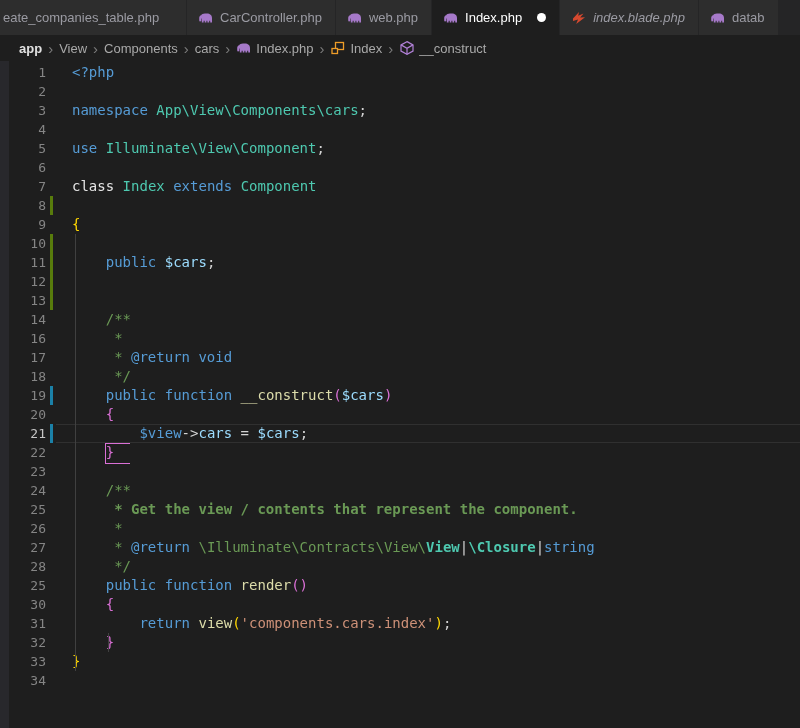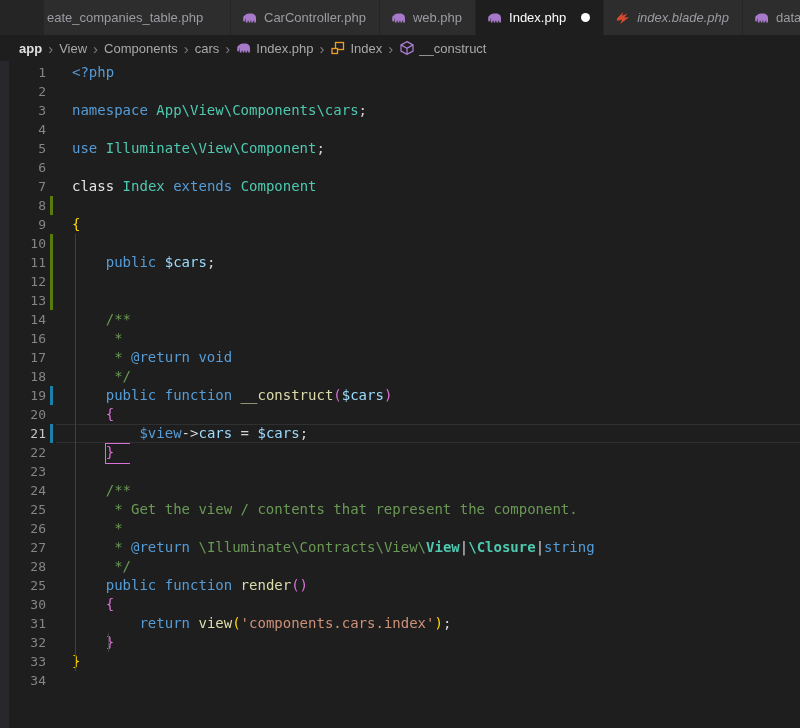--- a/index.html
+++ b/index.html
@@ -5,21 +5,21 @@
   html,body{margin:0;padding:0;}
   body{
     width:800px;height:728px;overflow:hidden;
     background:#1e1e1e;
     font-family:"Liberation Sans", sans-serif;
     -webkit-font-smoothing:antialiased;
   }
   
   .tabbar{
     height:35px;display:flex;align-items:stretch;
-    background:#252526;overflow:hidden;padding-left:44px;
+    background:#252526;overflow:hidden;
   }
   .tab{
     display:flex;align-items:center;gap:6px;
     padding:0 13px 0 11px;
     background:#2d2d2d;color:#9b9ba3;
     font-size:13px;white-space:nowrap;
     border-right:1px solid #252526;
     flex:0 0 auto;cursor:pointer;
   }
   .tab:first-child{padding-left:3px;min-width:170px;}
@@ -250,21 +250,21 @@
       <div class="code"></div>
     </div>
     <div class="line">
       <div class="ln">24</div>
       <div class="gitbar"></div>
       <div class="code"><span style="color: rgb(106, 153, 85);">    /**</span></div>
     </div>
     <div class="line">
       <div class="ln">25</div>
       <div class="gitbar"></div>
-      <div class="code"><span style="color: rgb(106, 153, 85);">     * Get the view / contents that represent the component.</span></div>
+      <div class="code"><span style="color: rgb(106, 153, 85); font-weight: bold;">     * Get the view / contents that represent the component.</span></div>
     </div>
     <div class="line">
       <div class="ln">26</div>
       <div class="gitbar"></div>
       <div class="code"><span style="color: rgb(106, 153, 85);">     *</span></div>
     </div>
     <div class="line">
       <div class="ln">27</div>
       <div class="gitbar"></div>
       <div class="code"><span style="color: rgb(106, 153, 85);">     * </span><span style="color: rgb(86, 156, 214);">@return</span><span style="color: rgb(106, 153, 85);"> \Illuminate\Contracts\View\</span><span style="color: rgb(78, 201, 176); font-weight: bold;">View</span><span style="color: rgb(212, 212, 212);">|</span><span style="color: rgb(78, 201, 176); font-weight: bold;">\Closure</span><span style="color: rgb(212, 212, 212);">|</span><span style="color: rgb(86, 156, 214);">string</span></div>

